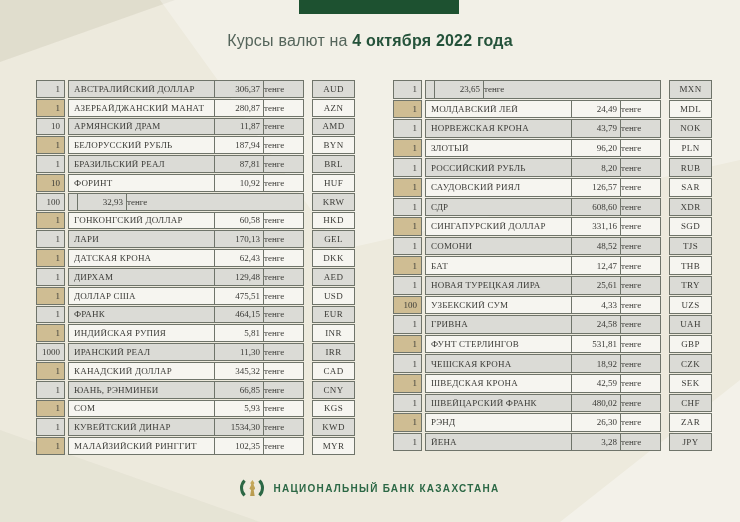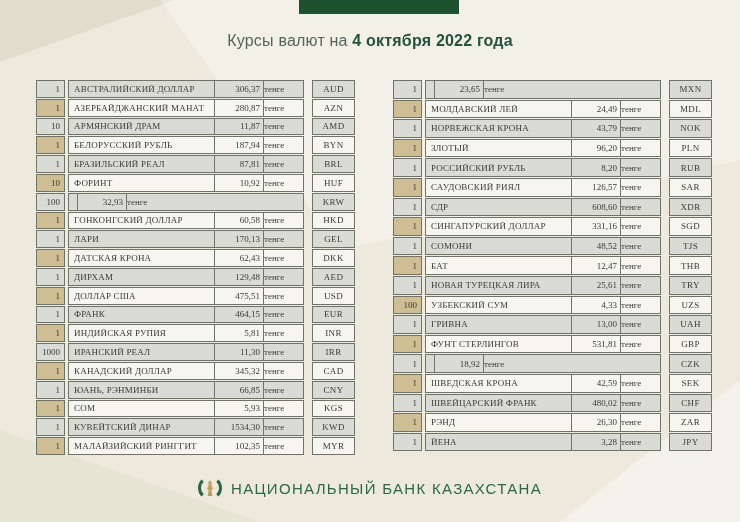--- a/index.html
+++ b/index.html
@@ -127,22 +127,22 @@
     box-sizing:border-box;
   }
   .logo .emblem{
     position:absolute;left:9px;top:4px;
     width:6px;height:16px;
     background:linear-gradient(180deg,#c8ab5e 0%, #b79a4e 100%);
     clip-path:polygon(50% 0, 85% 18%, 70% 30%, 100% 55%, 72% 62%, 88% 100%, 12% 100%, 28% 62%, 0 55%, 30% 30%, 15% 18%);
   }
   .bank-name{
     color:#2c6845;
-    font-size:15px;
-    font-weight:normal;
+    font-size:10px;
+    font-weight:bold;
     letter-spacing:1.3px;
   }
 </style>
 </head>
 <body>
 
 <div class="page">
   <div class="wm wm-1"></div>
   <div class="wm wm-2"></div>
   <div class="wm wm-3"></div>
@@ -442,37 +442,38 @@
             <div class="cell name">УЗБЕКСКИЙ СУМ</div>
             <div class="cell rate">4,33</div>
             <div class="cell unit">тенге</div>
           </div>
           <div class="cell code">UZS</div>
         </div>
         <div class="row odd">
           <div class="cell qty">1</div>
           <div class="mid">
             <div class="cell name">ГРИВНА</div>
-            <div class="cell rate">13,00</div>
+            <div class="cell rate">24,58</div>
             <div class="cell unit">тенге</div>
           </div>
           <div class="cell code">UAH</div>
         </div>
         <div class="row even">
           <div class="cell qty">1</div>
           <div class="mid">
             <div class="cell name">ФУНТ СТЕРЛИНГОВ</div>
             <div class="cell rate">531,81</div>
             <div class="cell unit">тенге</div>
           </div>
           <div class="cell code">GBP</div>
         </div>
         <div class="row odd">
           <div class="cell qty">1</div>
           <div class="mid">
+            <div class="cell name">ЧЕШСКАЯ КРОНА</div>
             <div class="cell rate">18,92</div>
             <div class="cell unit">тенге</div>
           </div>
           <div class="cell code">CZK</div>
         </div>
         <div class="row even">
           <div class="cell qty">1</div>
           <div class="mid">
             <div class="cell name">ШВЕДСКАЯ КРОНА</div>
             <div class="cell rate">42,59</div>

